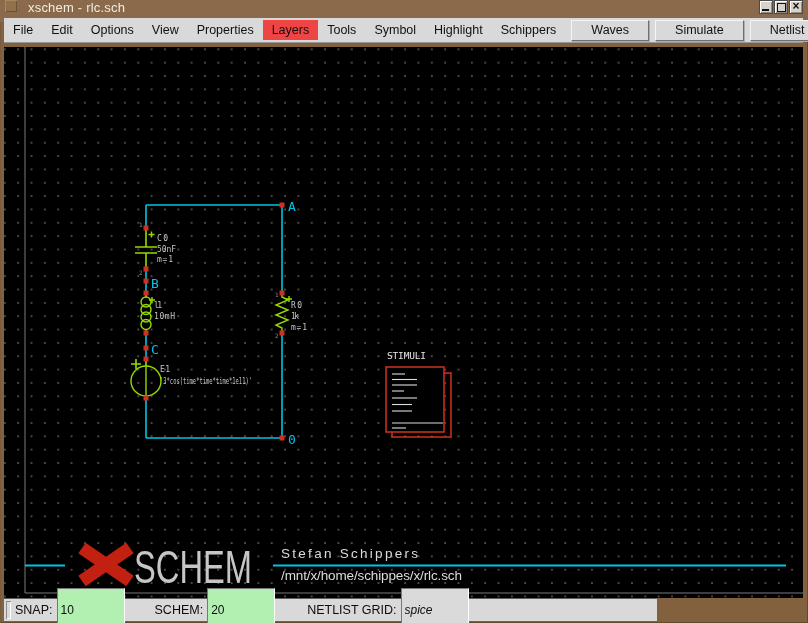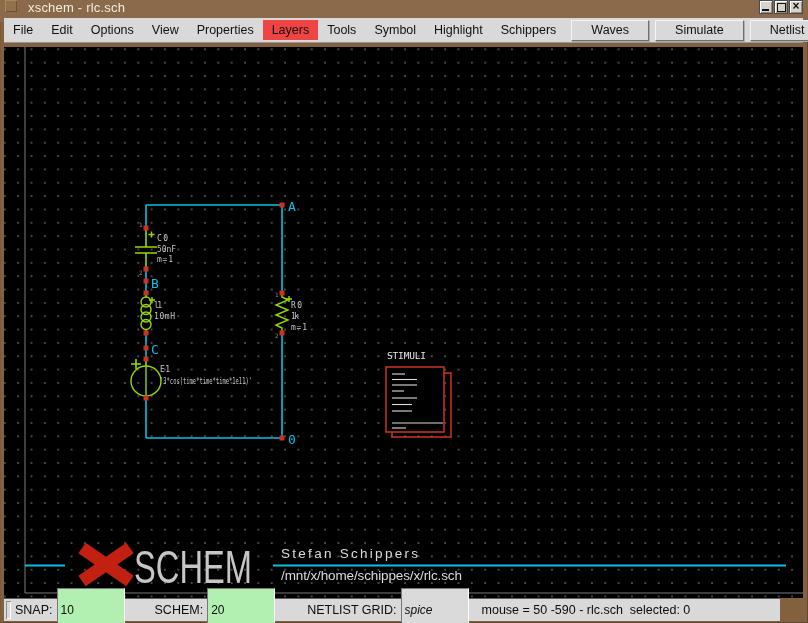--- a/index.html
+++ b/index.html
@@ -25,21 +25,21 @@
   .mbtn:last-child{margin-right:2px;}
 
   
   .canvas{position:absolute;left:4px;top:47px;width:799px;height:551px;background-color:#000;
     background-image:radial-gradient(circle,#4a4a4a .8px,transparent 1px);
     background-size:13.35px 13.35px;background-position:7.5px 9px;}
   .canvas svg{position:absolute;left:0;top:0;}
   text{user-select:none;}
 
   
-  .statusbar{position:absolute;left:4px;top:598px;width:776px;height:22px;background:#d9d9d9;border-top:1px solid #5f5f5f;display:flex;align-items:center;font-size:12.5px;color:#0c0c0c;}
+  .statusbar{position:absolute;left:4px;top:598px;width:653px;height:22px;background:#d9d9d9;border-top:1px solid #5f5f5f;display:flex;align-items:center;font-size:12.5px;color:#0c0c0c;}
   .sb-grip{width:5px;height:18px;margin:0 4px 0 2px;background:#d9d9d9;box-shadow:inset 1px 1px 0 #8b8b8b, inset -1px -1px 0 #fdfdfd;}
   .sb-label{margin-right:4px;}
   .sb-input{height:16px;width:60px;border:1px solid;border-color:#787878 #ffffff #ffffff #787878;background:#b2f0b2;font-size:12px;font-family:"Liberation Sans",sans-serif;padding:13px 3px;color:#0c0c0c;}
   .sb-input.gray{background:#dadada;font-style:italic;}
   .sb-gap{width:30px;}
   .sb-gap2{width:32px;}
   .sb-info{margin-left:13px;white-space:pre;}
 </style>
 </head>
 <body>
@@ -182,16 +182,15 @@
   <div class="statusbar">
     <div class="sb-grip"></div>
     <span class="sb-label">SNAP:</span>
     <input class="sb-input" readonly="" value="10" style="">
     <span class="sb-gap"></span>
     <span class="sb-label">SCHEM:</span>
     <input class="sb-input" readonly="" value="20" style="">
     <span class="sb-gap2"></span>
     <span class="sb-label">NETLIST GRID:</span>
     <input class="sb-input gray" readonly="" value="spice" style="">
-    <span class="sb-info">mouse = 50 -590 - rlc.sch  selected: 0</span>
   </div>
 
 </div>
 
 </body></html>

